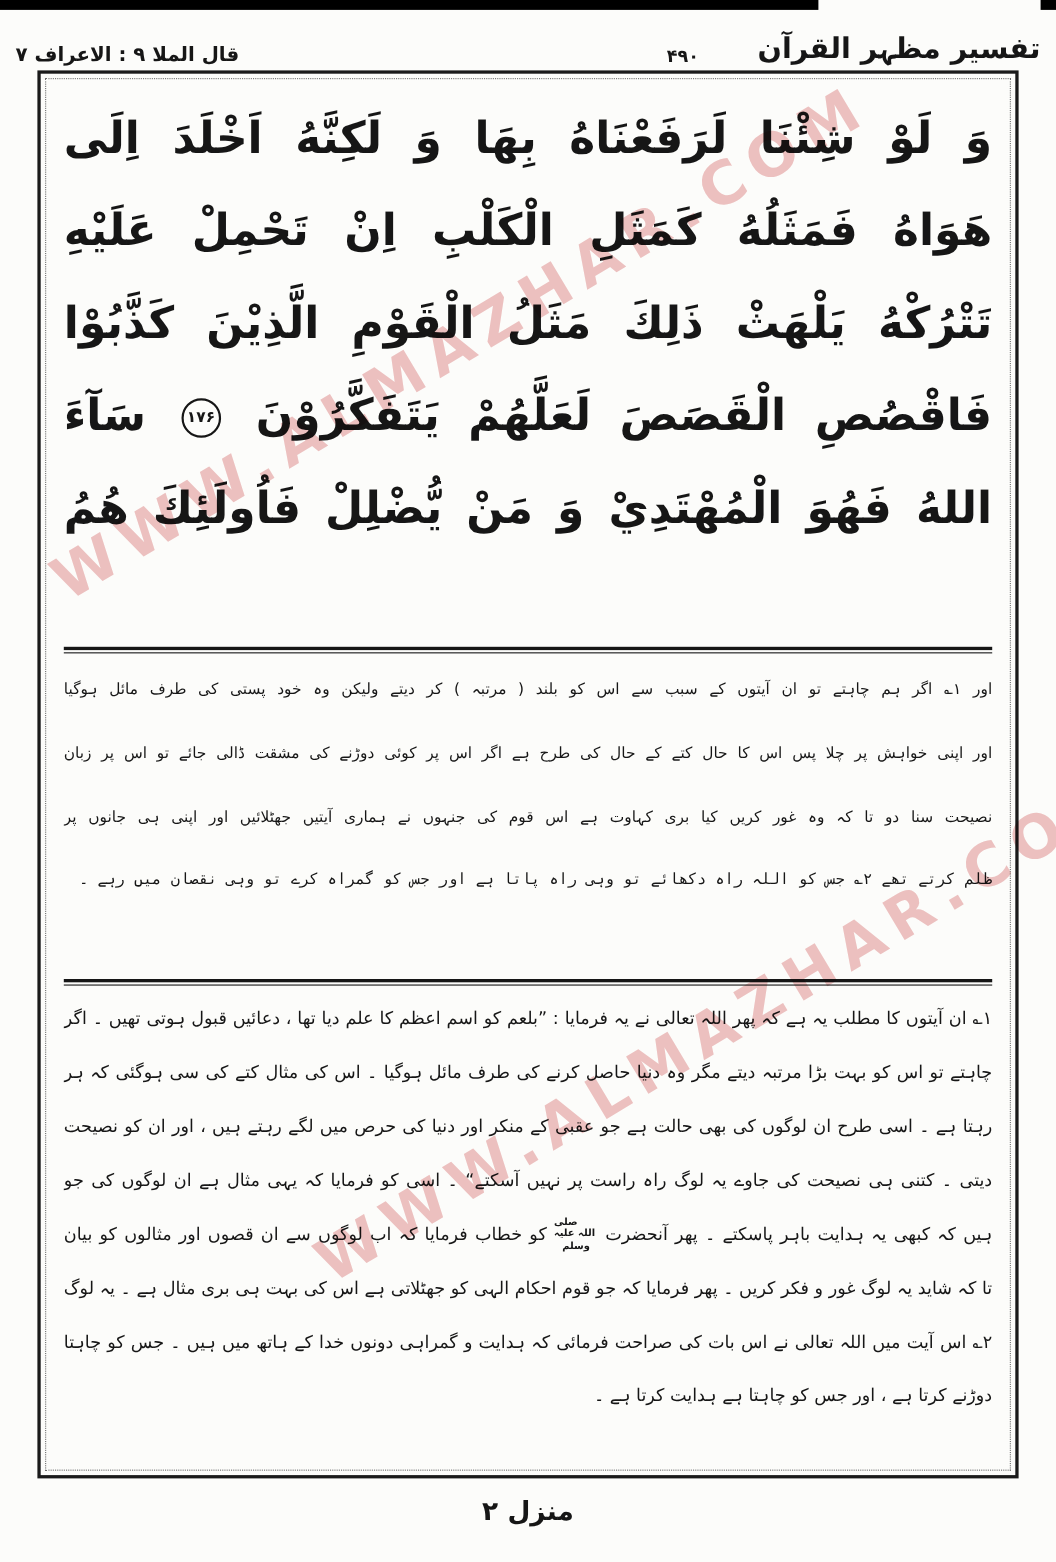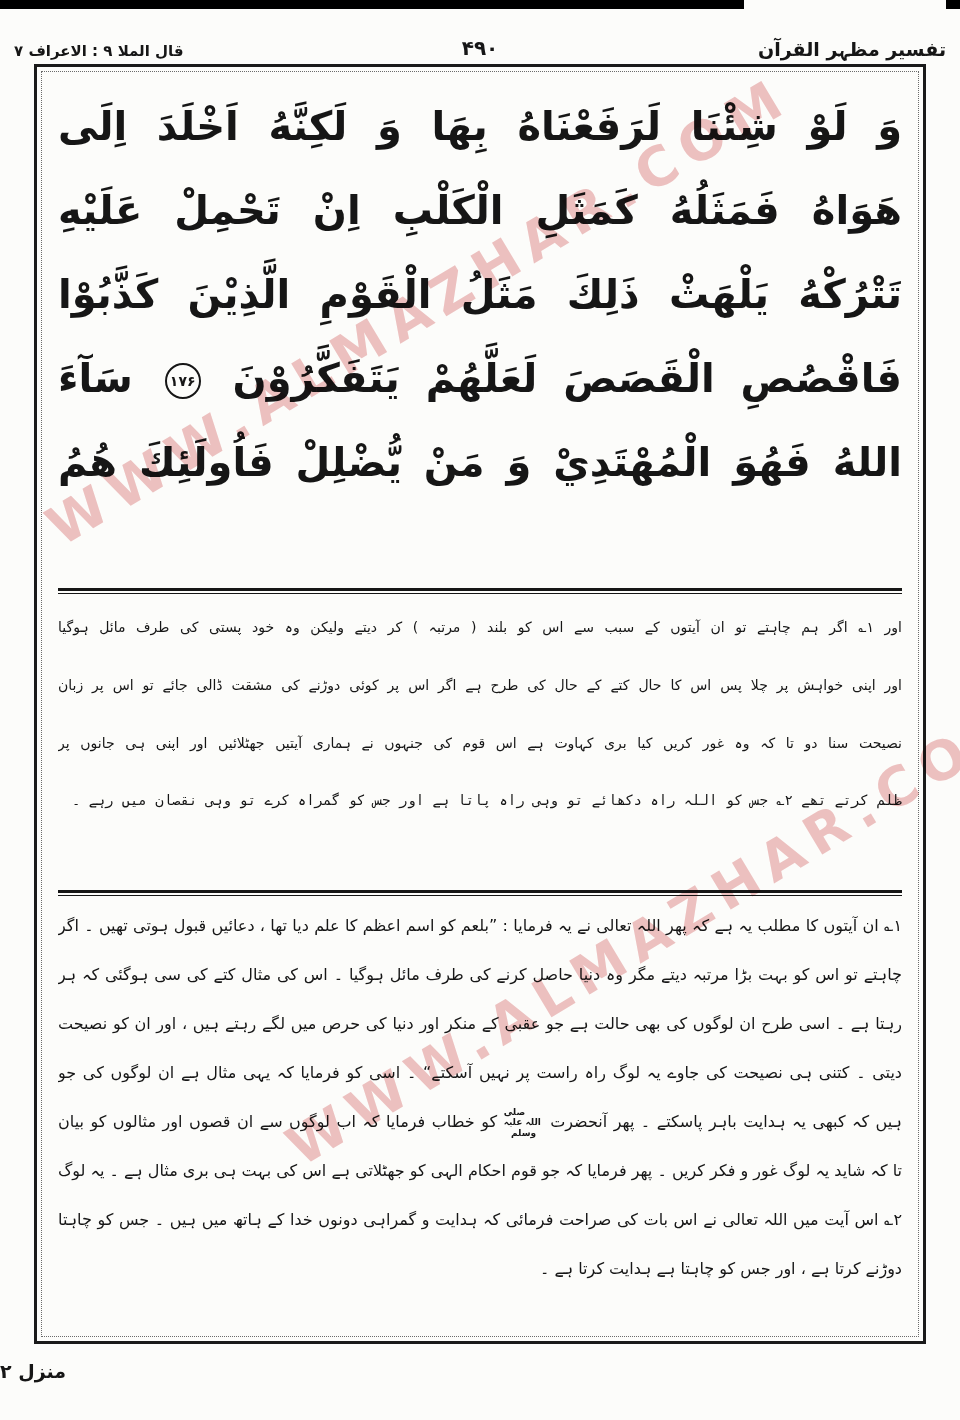--- a/index.html
+++ b/index.html
@@ -22,23 +22,23 @@
   .scan-bar.left{left:0;width:744px;}
   .scan-bar.right{right:0;width:14px;}
 
   
   .header{
     position:absolute;top:22px;left:14px;right:14px;height:38px;
     display:flex;justify-content:space-between;align-items:flex-end;
     font-weight:bold;
   }
   .header > *{direction:rtl;white-space:nowrap;}
-  .hdr-marker{font-size:15px;flex:1;text-align:left;}
-  .hdr-page{font-size:20px;flex:1;text-align:center;}
-  .hdr-title{font-size:19px;flex:1;text-align:right;}
+  .hdr-marker{font-size:18px;flex:1;text-align:left;}
+  .hdr-page{font-size:16px;flex:1;}
+  .hdr-title{font-size:26px;flex:1;text-align:right;}
 
   
   .frame{
     position:absolute;left:34px;right:34px;top:64px;bottom:76px;
     border:3px solid var(--border-color);
     z-index:1;background:transparent;
   }
   .frame-inner{
     position:absolute;inset:4px;
     border:1px dotted #6b6b6b;
@@ -79,21 +79,21 @@
   .cline.short{text-align-last:right;}
   .honorific{
     display:inline-block;width:40px;font-size:9px;line-height:1.15;
     vertical-align:middle;text-align:left;font-weight:bold;
     white-space:normal;text-align-last:center;
   }
 
   
   .footer{
     position:absolute;left:0;right:0;bottom:26px;height:34px;
-    text-align:left;font-size:19px;font-weight:bold;direction:rtl;
+    text-align:center;font-size:24px;font-weight:bold;direction:rtl;
   }
 
   
   .watermark{
     position:absolute;z-index:5;
     font-size:54px;font-weight:bold;letter-spacing:10px;
     color:var(--watermark-color);
     mix-blend-mode:multiply;
     transform:rotate(-31deg);transform-origin:0 50%;
     pointer-events:none;white-space:nowrap;direction:ltr;

